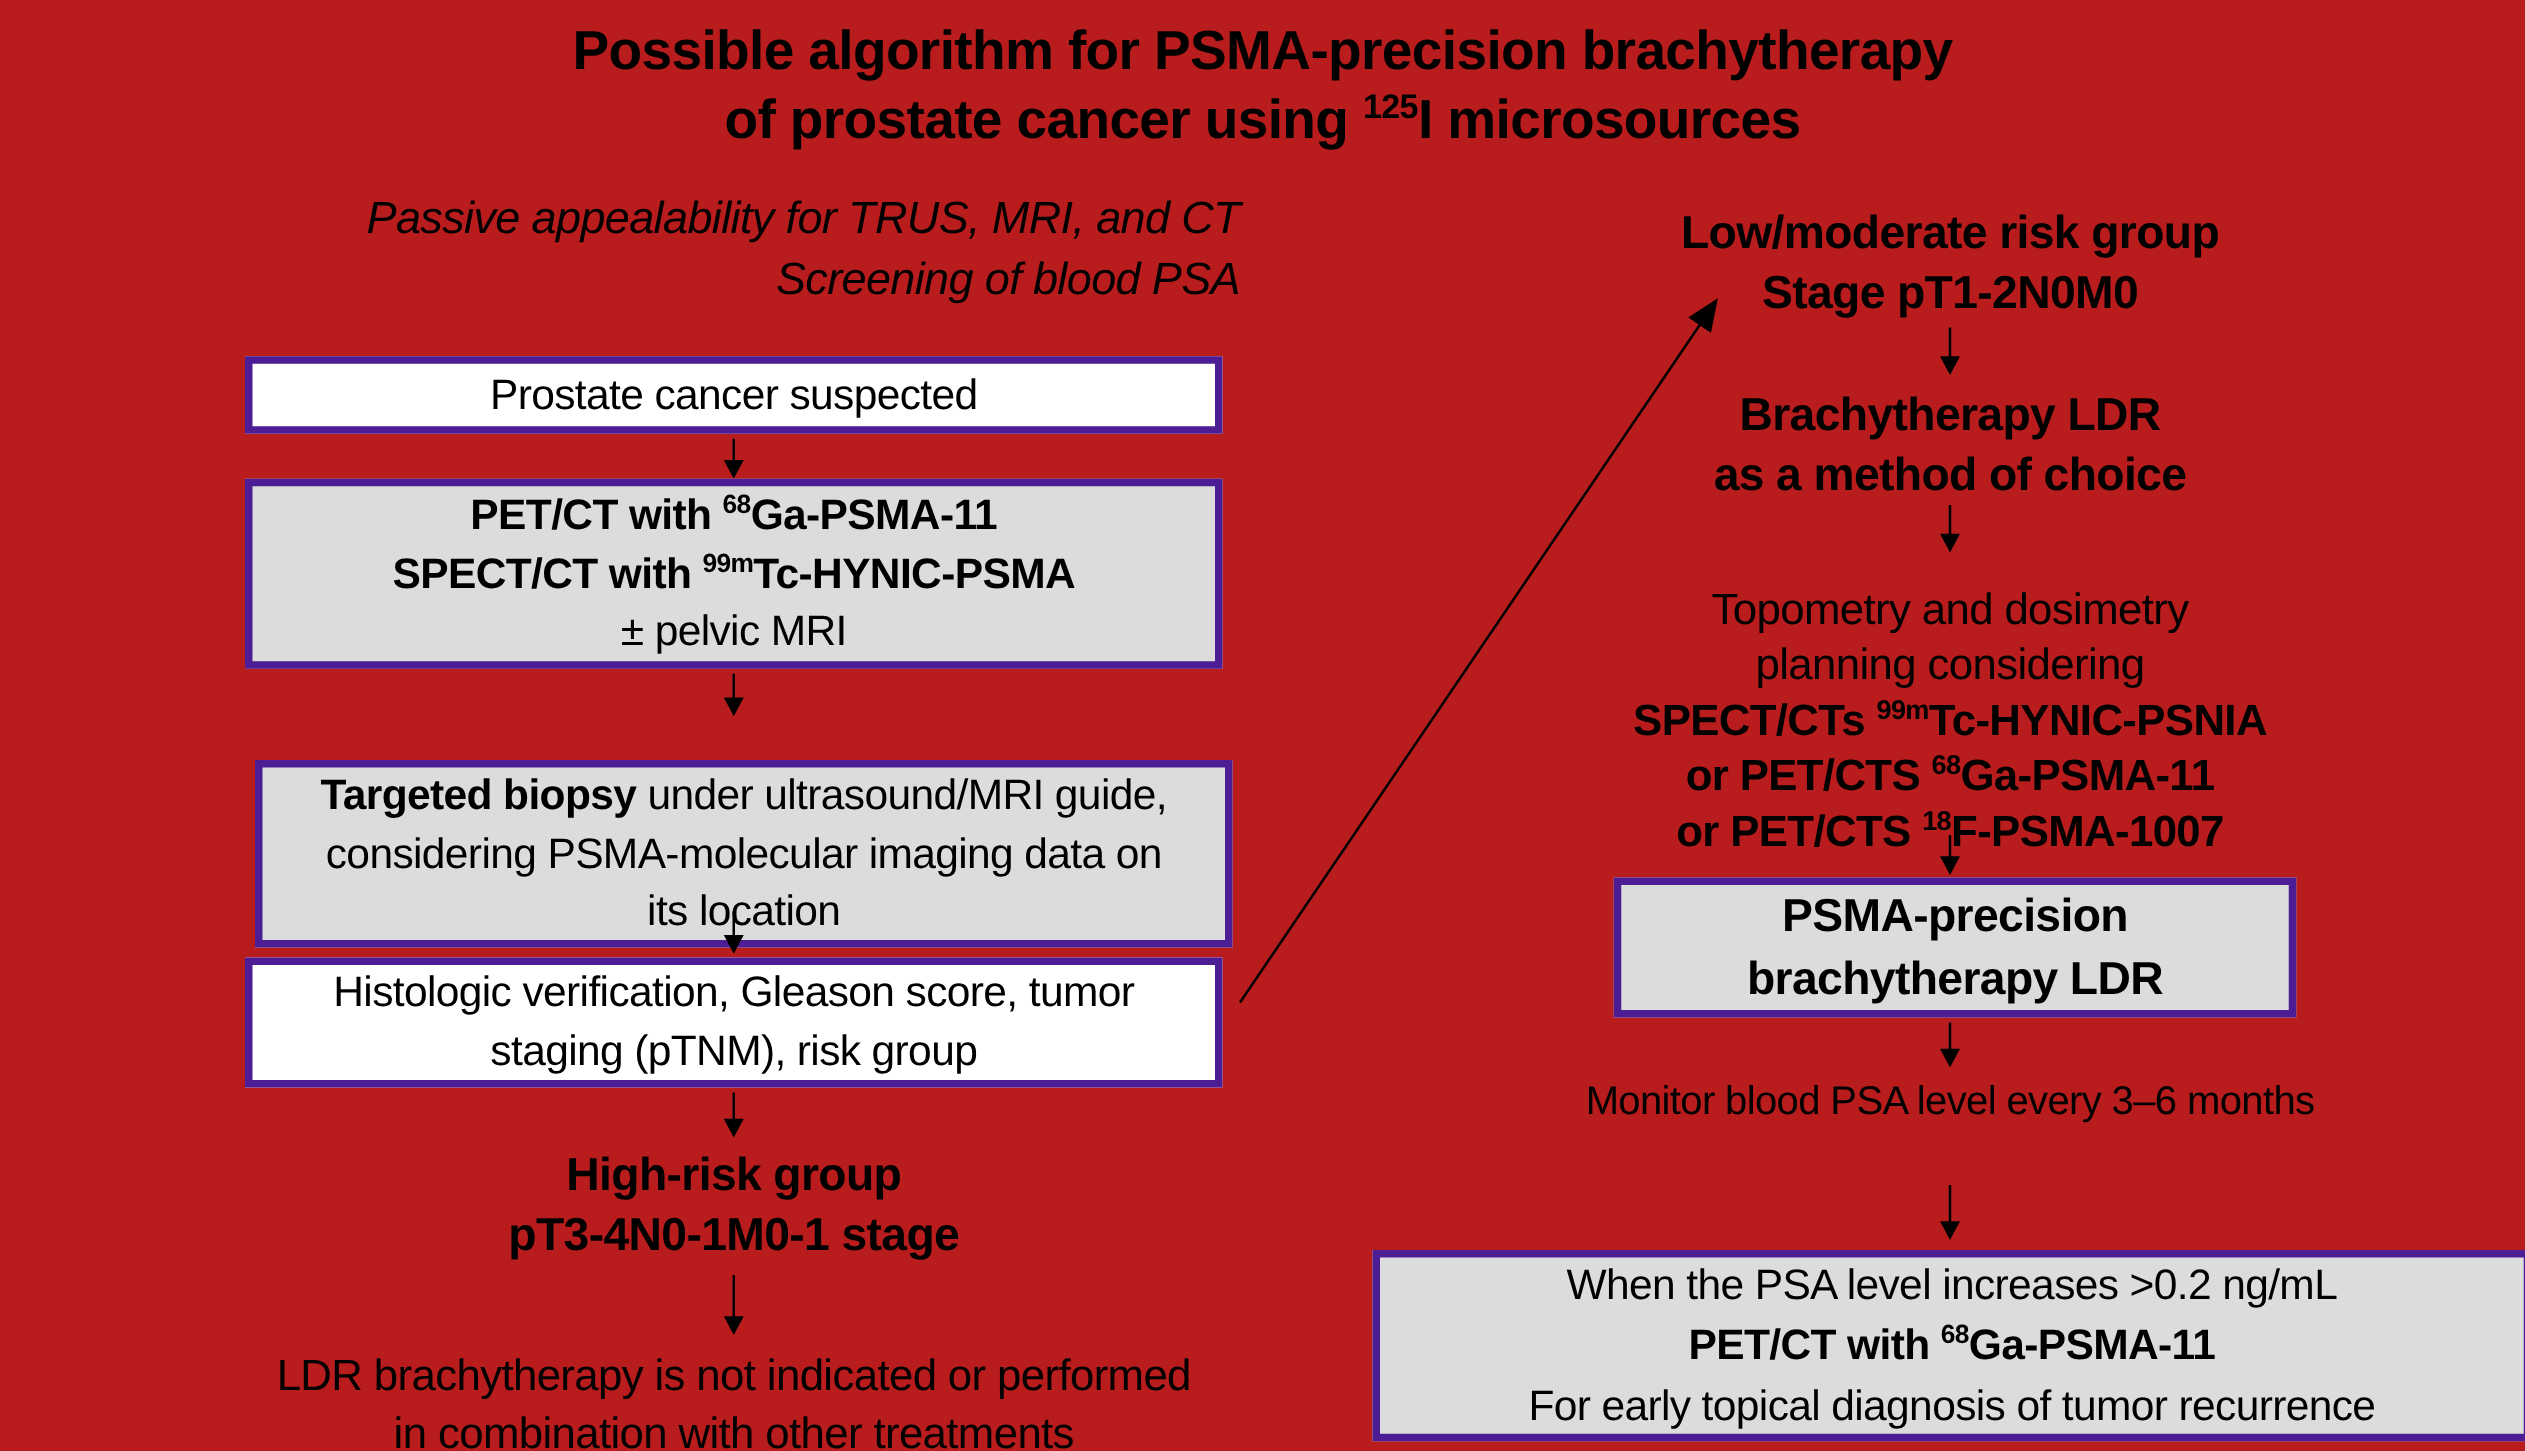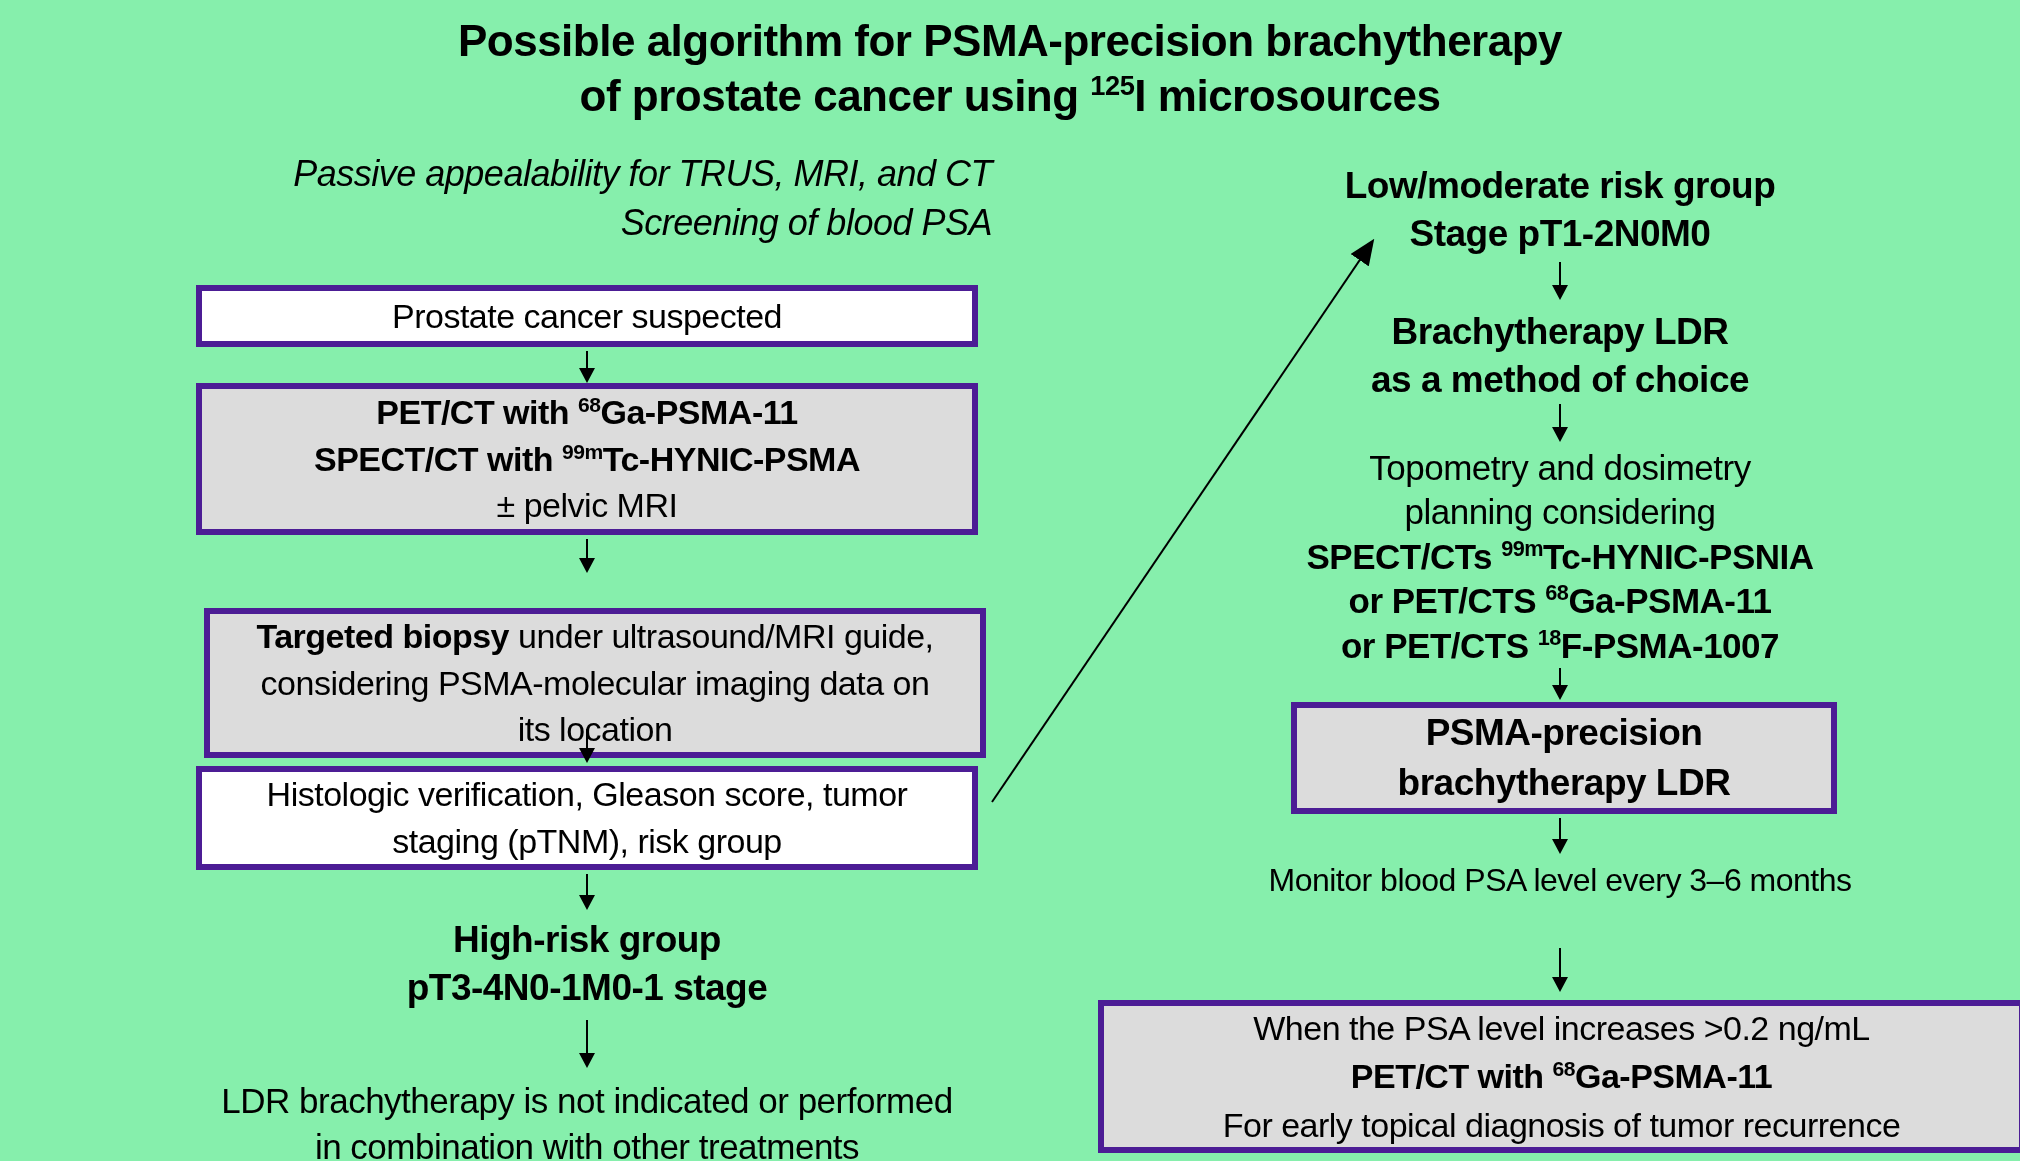--- a/index.html
+++ b/index.html
@@ -1,20 +1,20 @@
 <!DOCTYPE html>
 <html><head>
 <meta charset="utf-8">
 <style>
   html, body { margin: 0; padding: 0; background: #ffffff; }
   .canvas {
     position: relative;
     width: 2020px;
     height: 1161px;
-    background: #86efac;
+    background: #b91c1c;
     color: #000000;
     font-family: "Liberation Sans", "DejaVu Sans", sans-serif;
     overflow: hidden;
     letter-spacing: -0.5px;
   }
   .title {
     position: absolute;
     top: 14px; left: 0; width: 100%;
     text-align: center;
     font-weight: bold;
@@ -143,21 +143,21 @@
   <div class="txt b" style="left:1100px; top:308px; width:920px; font-size:37px; line-height:1.3;">
     <div>Brachytherapy LDR</div>
     <div>as a method of choice</div>
   </div>
 
   <div class="arr" style="left:1549px; top:404px; height:38px;">
       <span class="stem"></span>
       <span class="head"></span>
     </div>
 
-  <div class="txt" style="left:1100px; top:446px; width:920px; font-size:35px; line-height:1.27;">
+  <div class="txt" style="left:1100px; top:466px; width:920px; font-size:35px; line-height:1.27;">
     <div>Topometry and dosimetry</div>
     <div>planning considering</div>
     <div class="b"><span>SPECT/CTs </span><sup>99m</sup><span>Tc-HYNIC-PSNIA</span></div>
     <div class="b"><span>or PET/CTS </span><sup>68</sup><span>Ga-PSMA-11</span></div>
     <div class="b"><span>or PET/CTS </span><sup>18</sup><span>F-PSMA-1007</span></div>
   </div>
 
   <div class="arr" style="left:1549px; top:668px; height:32px;">
       <span class="stem"></span>
       <span class="head"></span>

